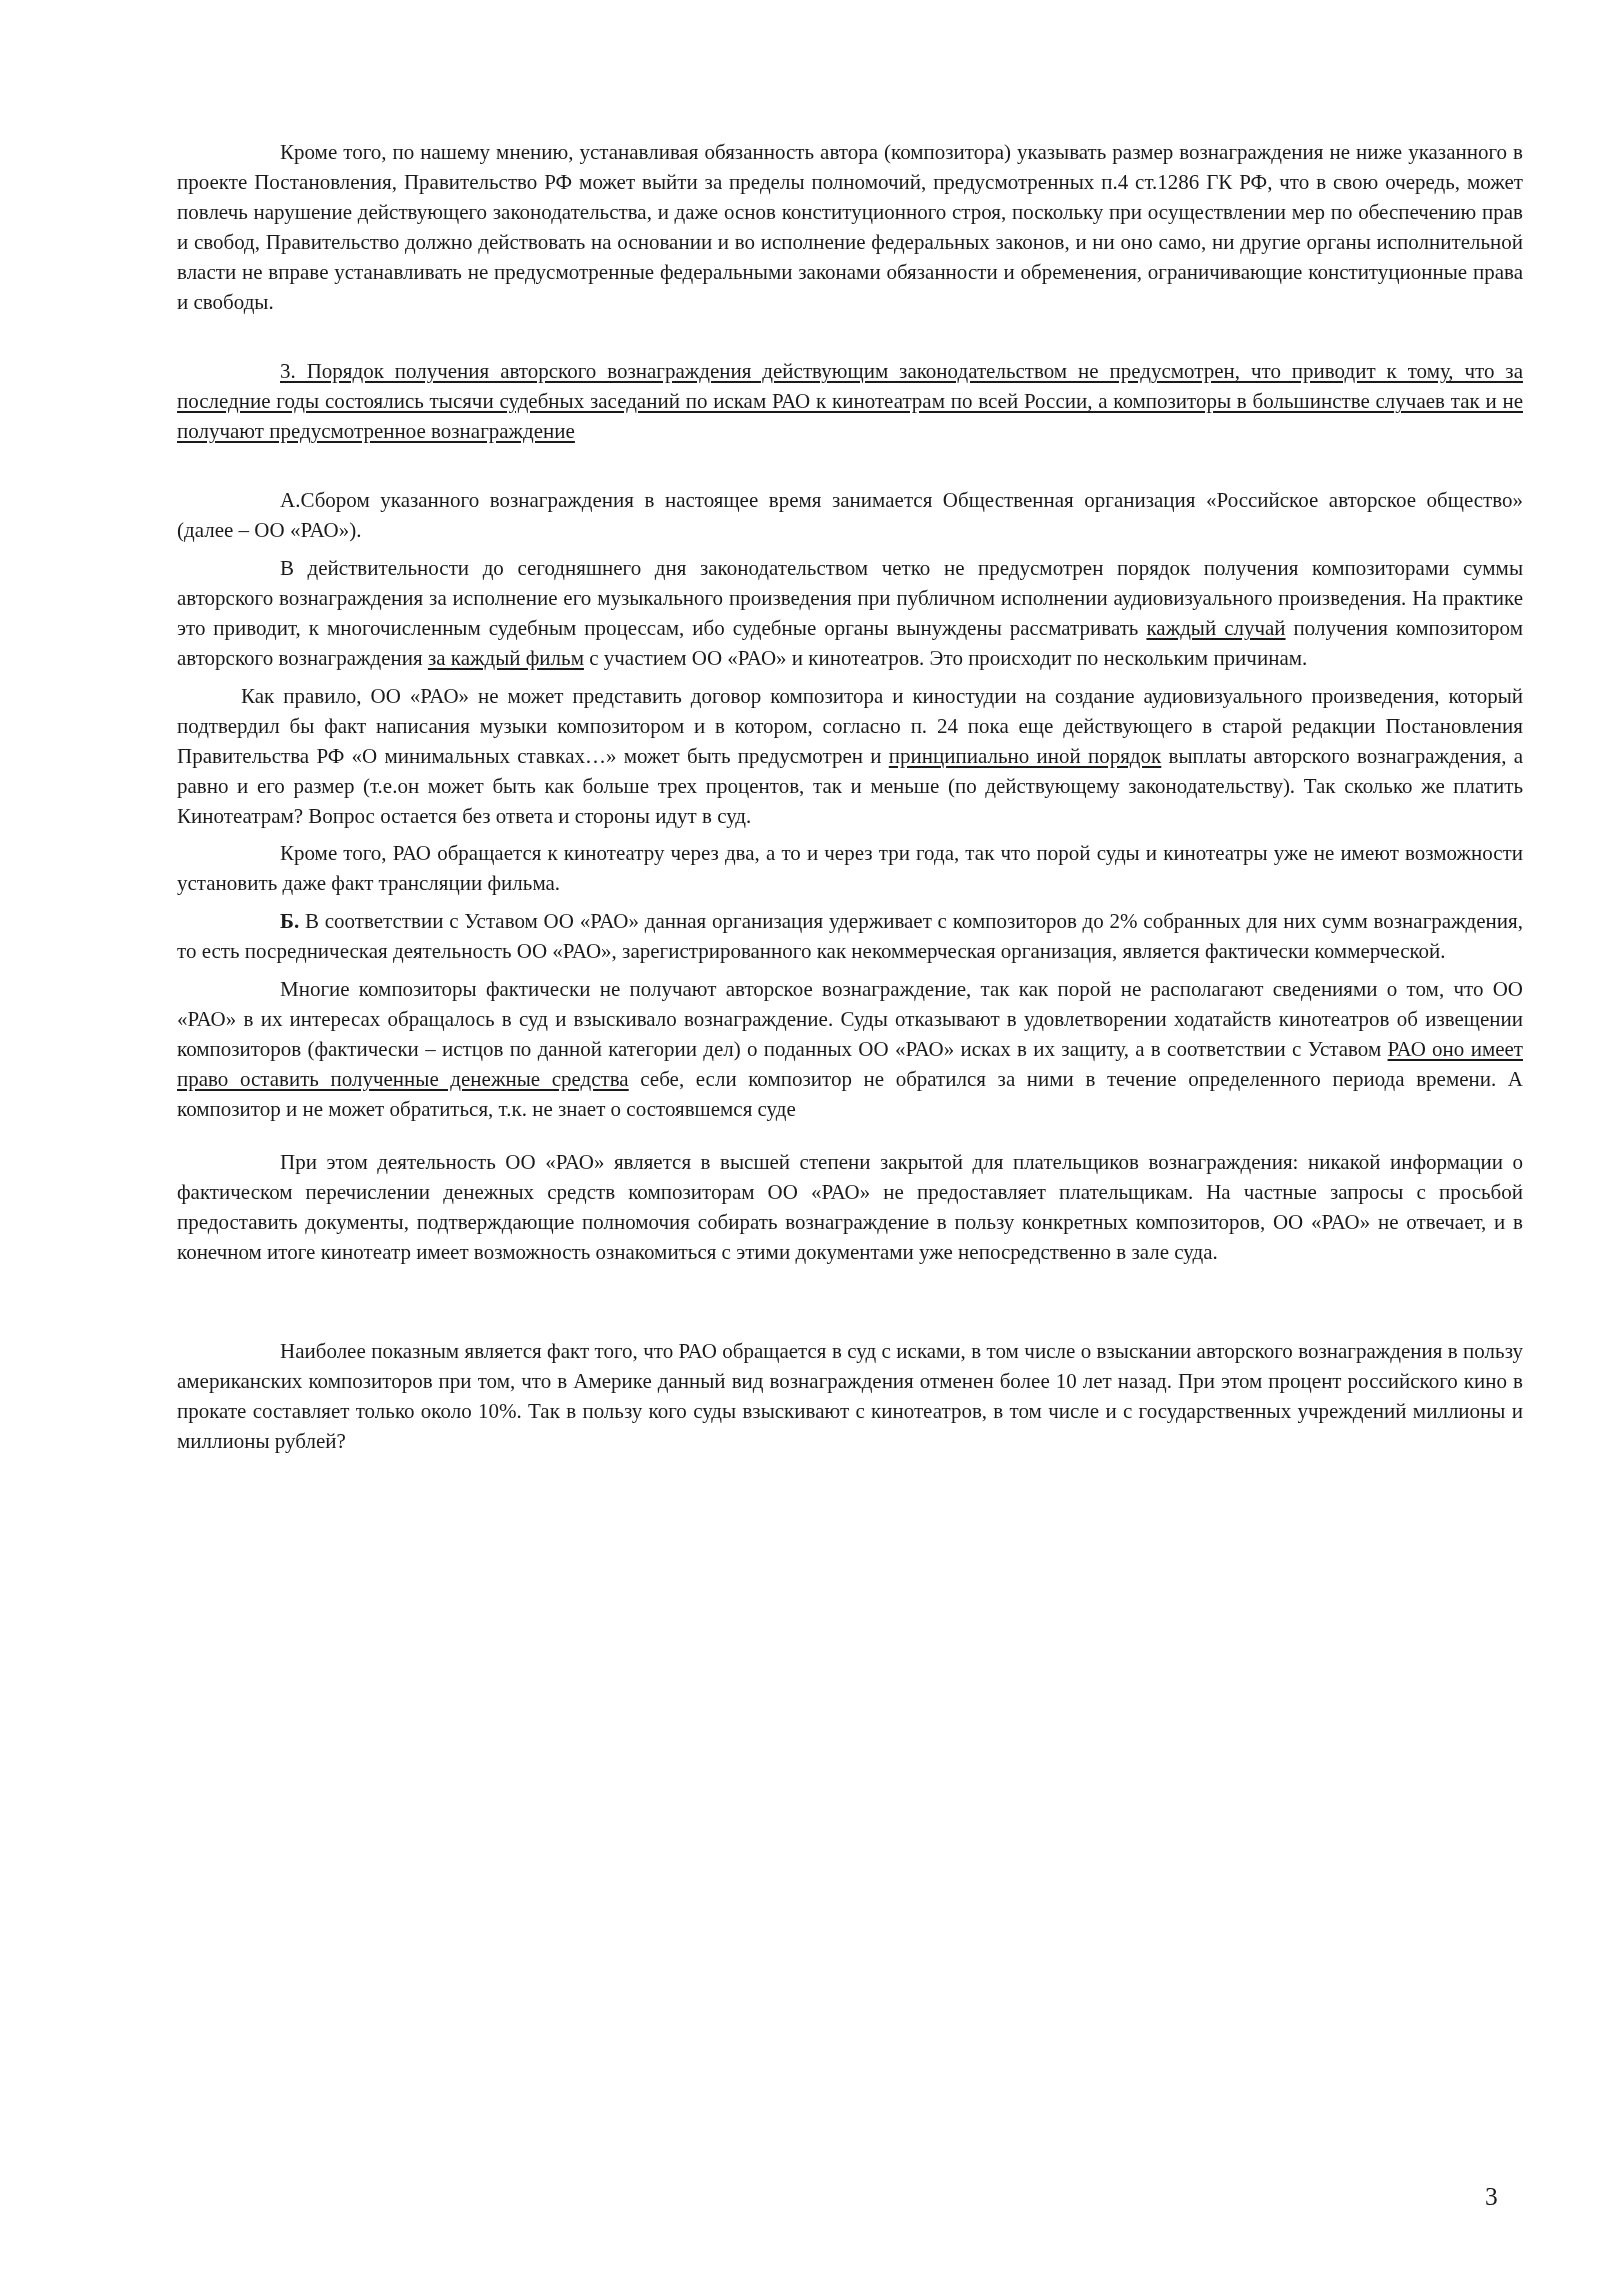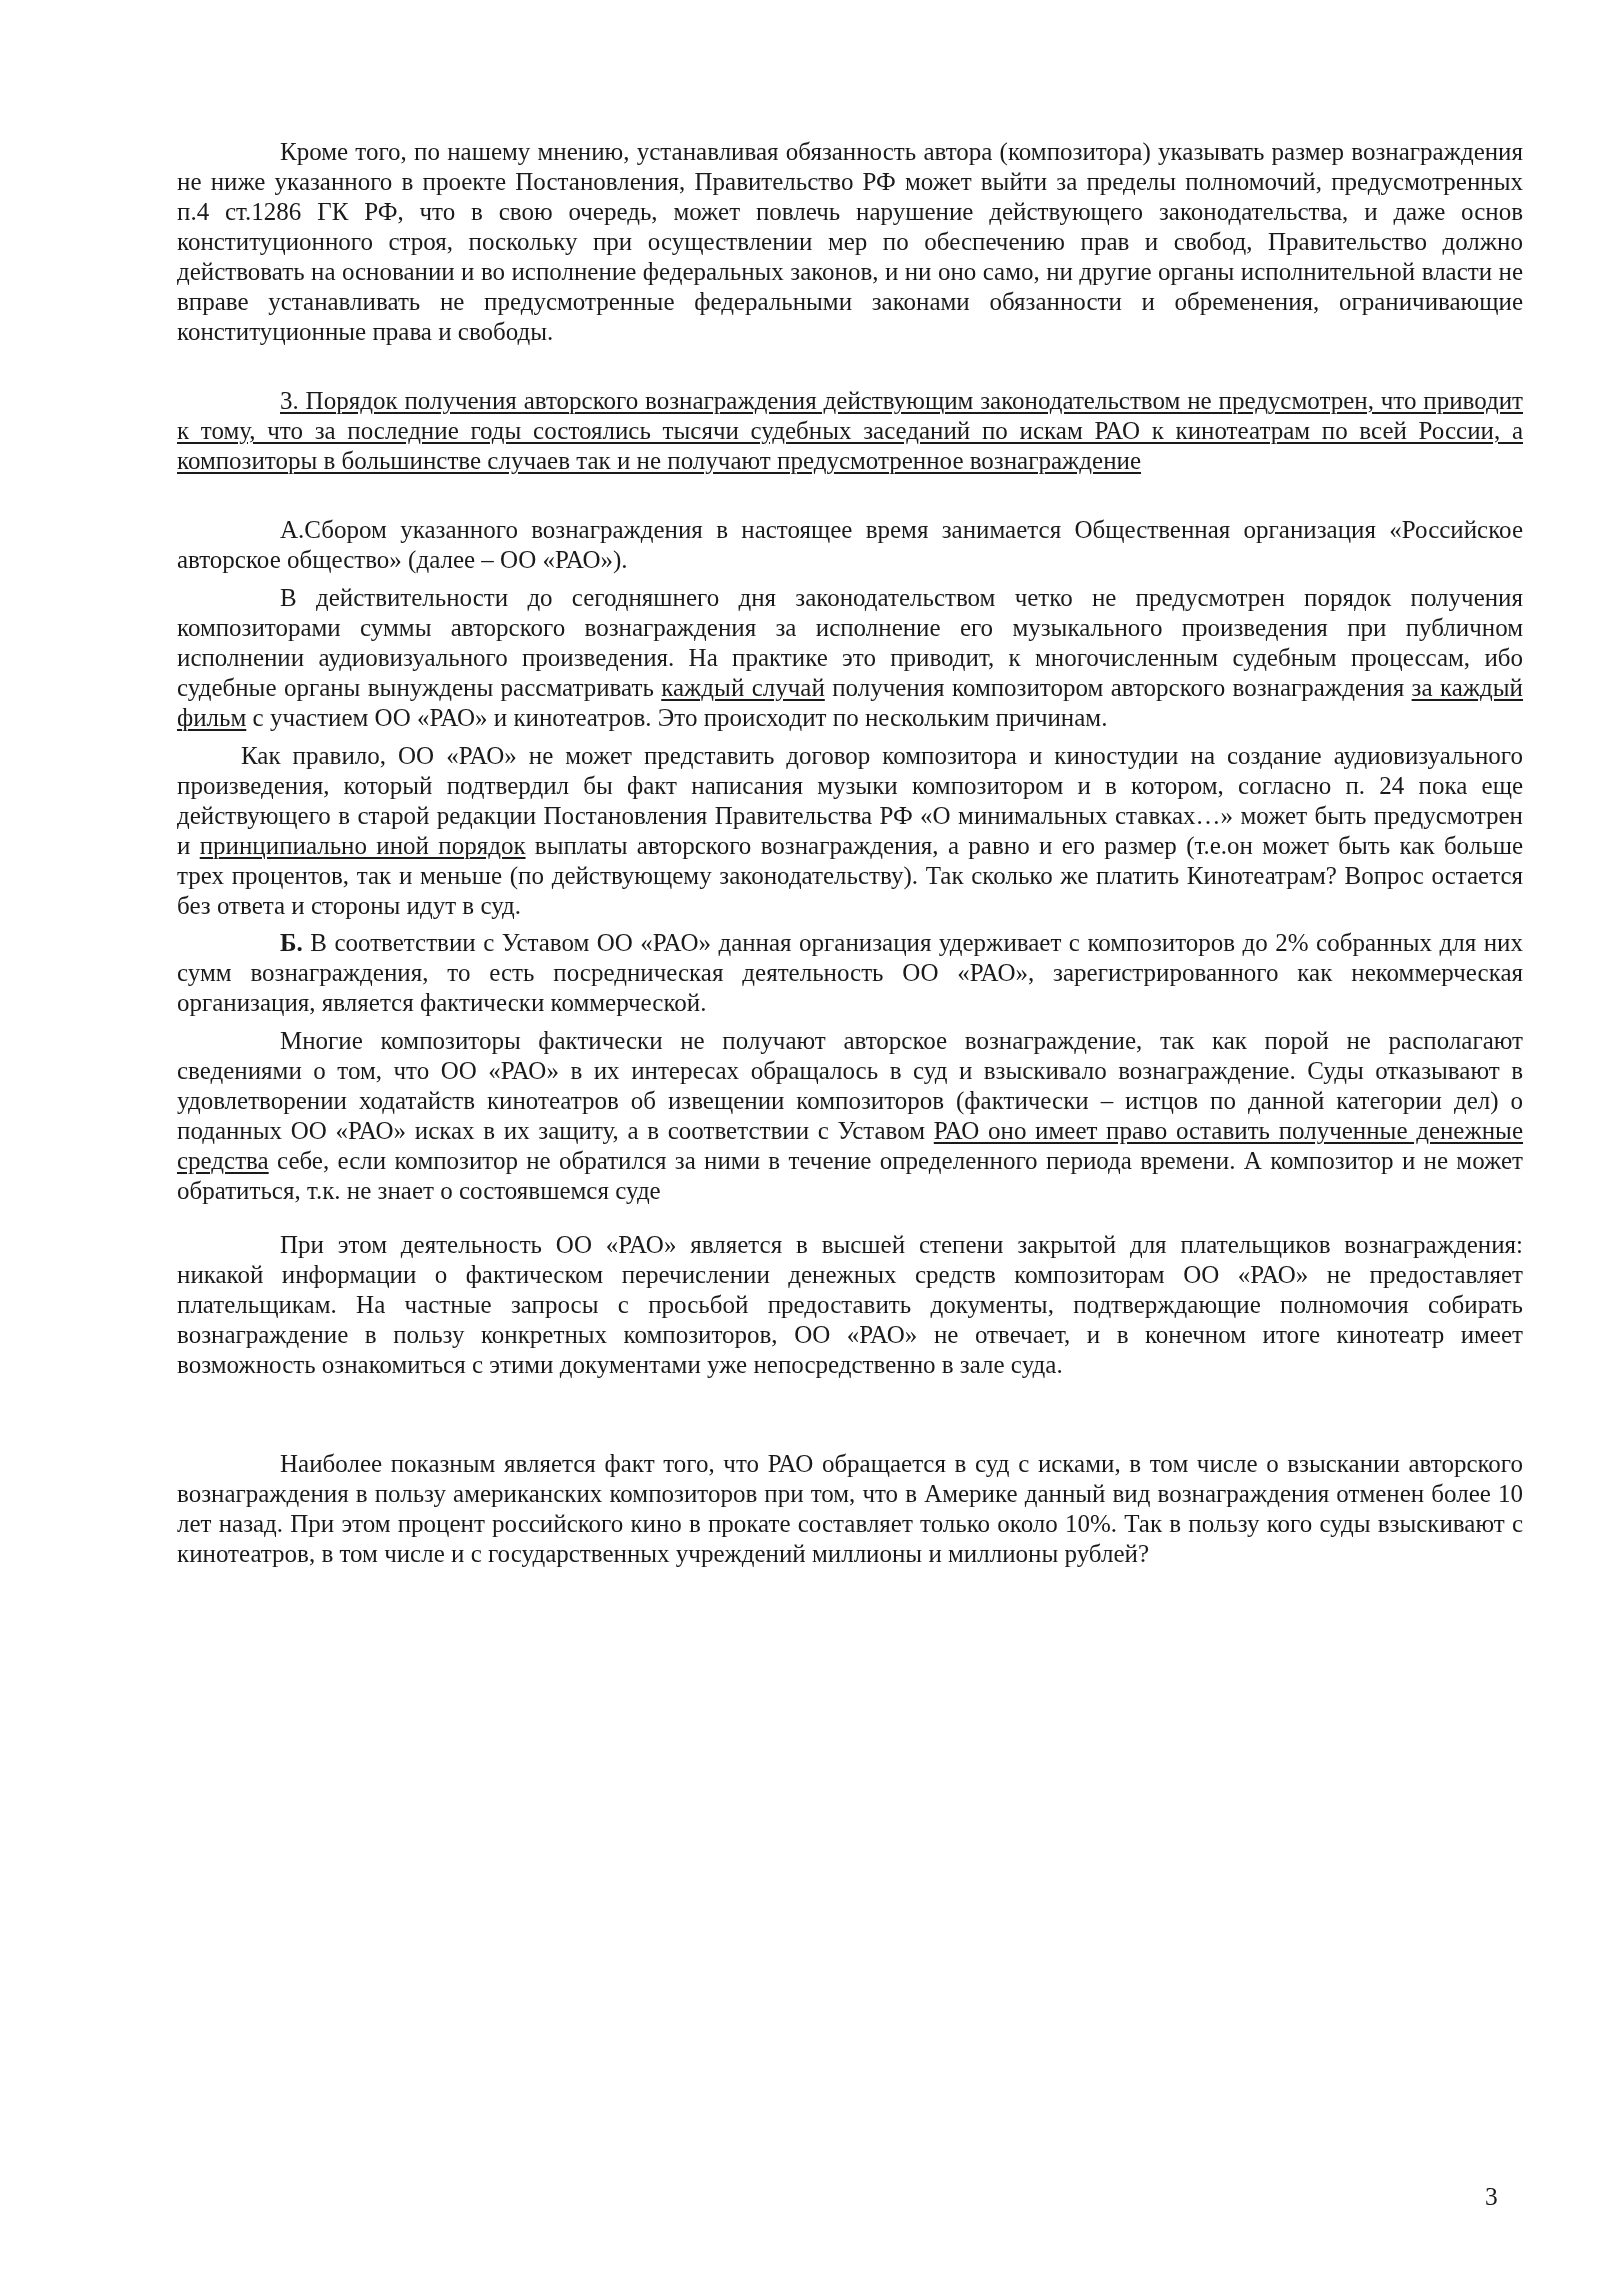--- a/index.html
+++ b/index.html
@@ -1,20 +1,20 @@
 <!DOCTYPE html>
 <html><head>
 <meta charset="utf-8">
 <style>
   html, body { margin: 0; padding: 0; background: #ffffff; }
   body { width: 1621px; height: 2293px; position: relative; overflow: hidden; }
   .page {
     position: absolute; left: 177px; top: 137px; width: 1346px;
     font-family: "Liberation Serif", "DejaVu Serif", serif;
-    font-size: 25px; line-height: 30px; color: #1a1a1a;
+    font-size: 21px; line-height: 30px; color: #1a1a1a;
     text-align: justify;
   }
   .page p { margin: 0; }
   .indent { text-indent: 103px; }
   .indent-sm { text-indent: 64px; }
   .u { text-decoration: underline; text-underline-offset: 2.9px; text-decoration-thickness: 1.5px; }
   .heading { text-decoration: underline; text-underline-offset: 2.9px; text-decoration-thickness: 2px; }
   .gap-l { margin-top: 39px !important; }
   .gap-m { margin-top: 23.5px !important; }
   .gap-s { margin-top: 7.8px !important; }
@@ -33,20 +33,21 @@
   <p class="indent">Кроме того, по нашему мнению, устанавливая обязанность автора (композитора) указывать размер вознаграждения не ниже указанного в проекте Постановления, Правительство РФ может выйти за пределы полномочий, предусмотренных п.4 ст.1286 ГК РФ, что в свою очередь, может повлечь нарушение действующего законодательства, и даже основ конституционного строя, поскольку при осуществлении мер по обеспечению прав и свобод, Правительство должно действовать на основании и во исполнение федеральных законов, и ни оно само, ни другие органы исполнительной власти не вправе устанавливать не предусмотренные федеральными законами обязанности и обременения, ограничивающие конституционные права и свободы.</p>
 
   <p class="indent heading gap-l">3. Порядок получения авторского вознаграждения действующим законодательством не предусмотрен, что приводит к тому, что за последние годы состоялись тысячи судебных заседаний по искам РАО к кинотеатрам по всей России, а композиторы в большинстве случаев так и не получают предусмотренное вознаграждение</p>
 
   <p class="indent gap-l"><span>А.</span><span>Сбором указанного вознаграждения в настоящее время занимается Общественная организация «Российское авторское общество» (далее – ОО «РАО»).</span></p>
 
   <p class="indent gap-s"><span>В действительности до сегодняшнего дня законодательством четко не предусмотрен порядок получения композиторами суммы авторского вознаграждения за исполнение его музыкального произведения при публичном исполнении аудиовизуального произведения. На практике это приводит, к многочисленным судебным процессам, ибо судебные органы вынуждены рассматривать </span><span class="u">каждый случай</span><span> получения композитором авторского вознаграждения </span><span class="u">за каждый фильм</span><span> с участием ОО «РАО» и кинотеатров. Это происходит по нескольким причинам.</span></p>
 
   <p class="indent-sm gap-s"><span>Как правило, ОО «РАО» не может представить договор композитора и киностудии на создание аудиовизуального произведения, который подтвердил бы факт написания музыки композитором и в котором, согласно п. 24 пока еще действующего в старой редакции Постановления Правительства РФ «О минимальных ставках…» может быть предусмотрен и </span><span class="u">принципиально иной порядок</span><span> выплаты авторского вознаграждения, а равно и  его размер (т.е.он может быть как больше трех процентов, так и меньше (по действующему законодательству). Так сколько же платить Кинотеатрам? Вопрос остается без ответа и стороны идут в суд.</span></p>
 
+  <p class="indent gap-s">Кроме того, РАО обращается к кинотеатру через два, а то и через три года, так что порой суды и кинотеатры уже не имеют возможности установить даже факт трансляции фильма.</p>
 
   <p class="indent gap-s"><span style="font-weight:bold">Б.</span><span> В соответствии с Уставом ОО «РАО» данная организация удерживает с композиторов до 2% собранных для них сумм вознаграждения, то есть посредническая деятельность ОО «РАО», зарегистрированного как некоммерческая организация, является фактически коммерческой.</span></p>
 
   <p class="indent gap-s"><span>Многие композиторы фактически не получают авторское вознаграждение, так как порой не располагают сведениями о том, что ОО «РАО» в их интересах обращалось в суд и взыскивало вознаграждение. Суды отказывают в удовлетворении ходатайств кинотеатров об извещении композиторов (фактически – истцов по данной категории дел) о поданных ОО «РАО» исках в их защиту, а в соответствии с Уставом </span><span class="u">РАО оно имеет право оставить полученные денежные средства</span><span> себе, если композитор не обратился за ними в течение определенного периода времени. А композитор и не может обратиться, т.к. не знает о состоявшемся суде</span></p>
 
   <p class="indent gap-m">При этом деятельность ОО «РАО» является в высшей степени закрытой  для плательщиков вознаграждения: никакой информации о фактическом перечислении денежных средств композиторам ОО «РАО» не предоставляет плательщикам. На частные запросы с просьбой предоставить документы, подтверждающие полномочия собирать вознаграждение в пользу конкретных композиторов, ОО «РАО» не отвечает, и в конечном итоге кинотеатр имеет возможность ознакомиться с этими документами уже непосредственно в зале суда.</p>
 
 
   <p class="indent gap-xl">Наиболее показным является факт того, что РАО обращается в суд с исками, в том числе о взыскании авторского вознаграждения в пользу американских композиторов при том, что в Америке данный вид вознаграждения отменен более 10 лет назад. При этом процент российского кино в прокате составляет только около 10%. Так в пользу кого суды взыскивают с кинотеатров, в том числе и с государственных учреждений миллионы и миллионы рублей?</p>
 

